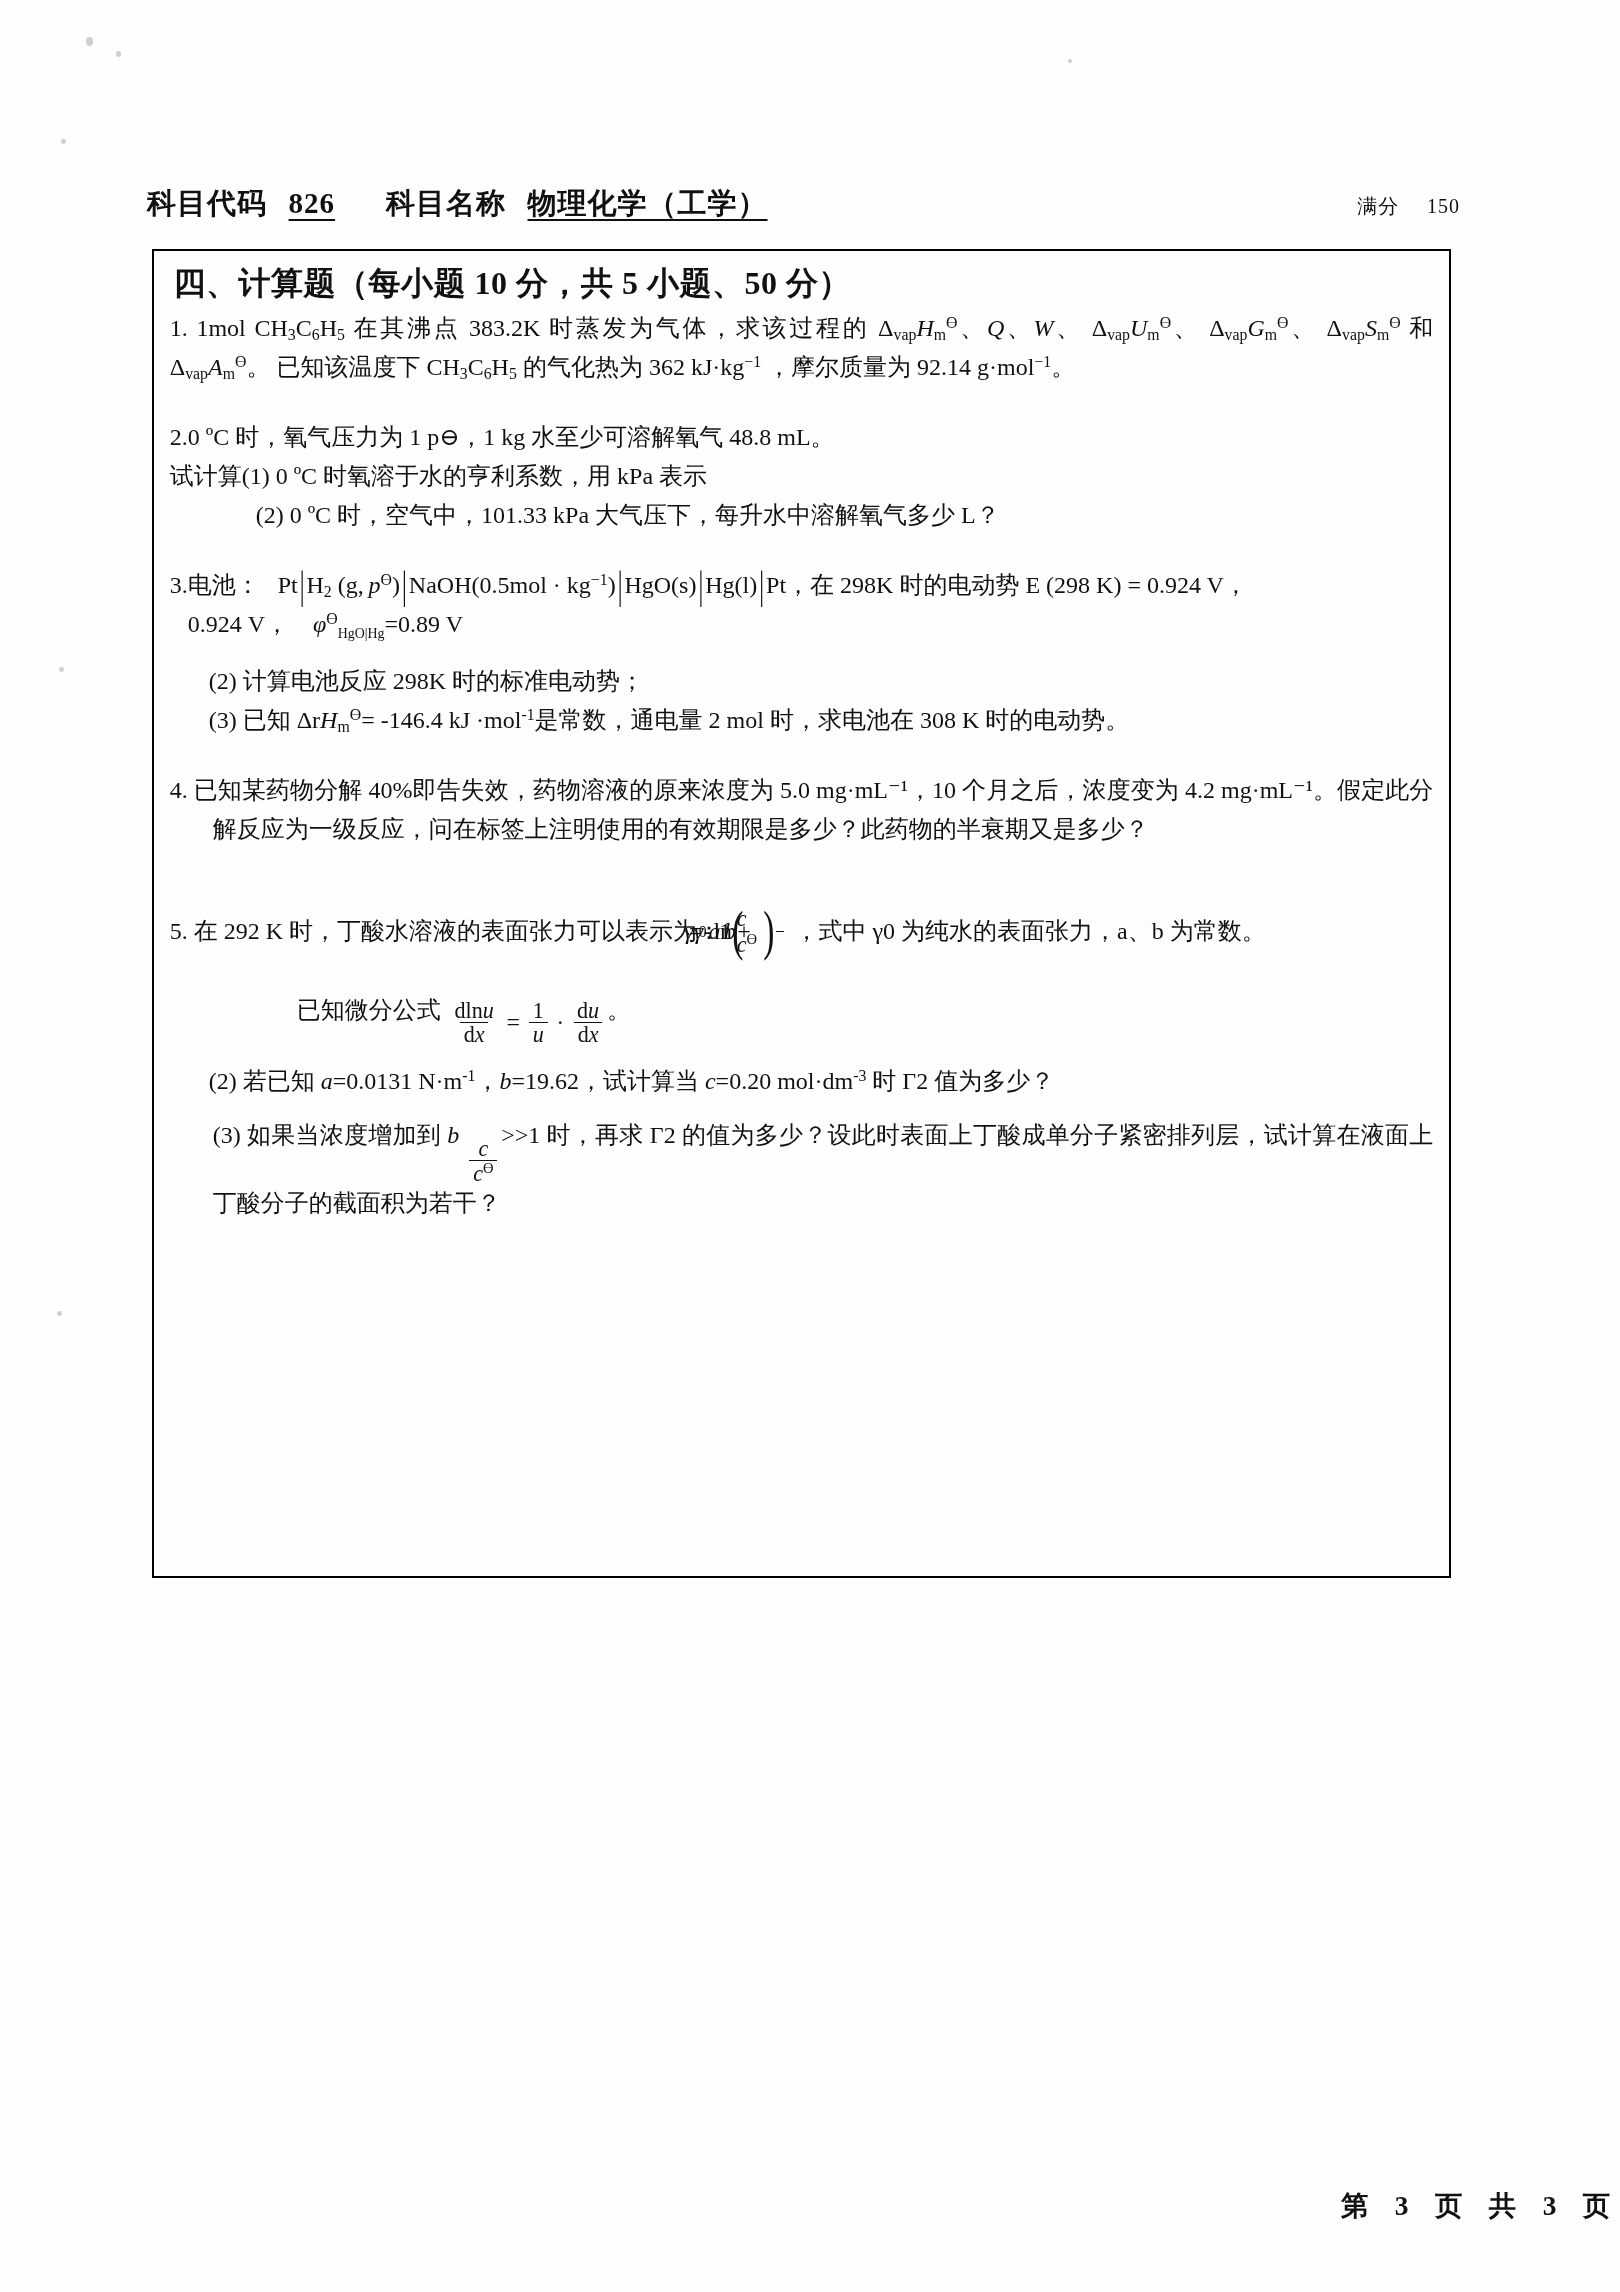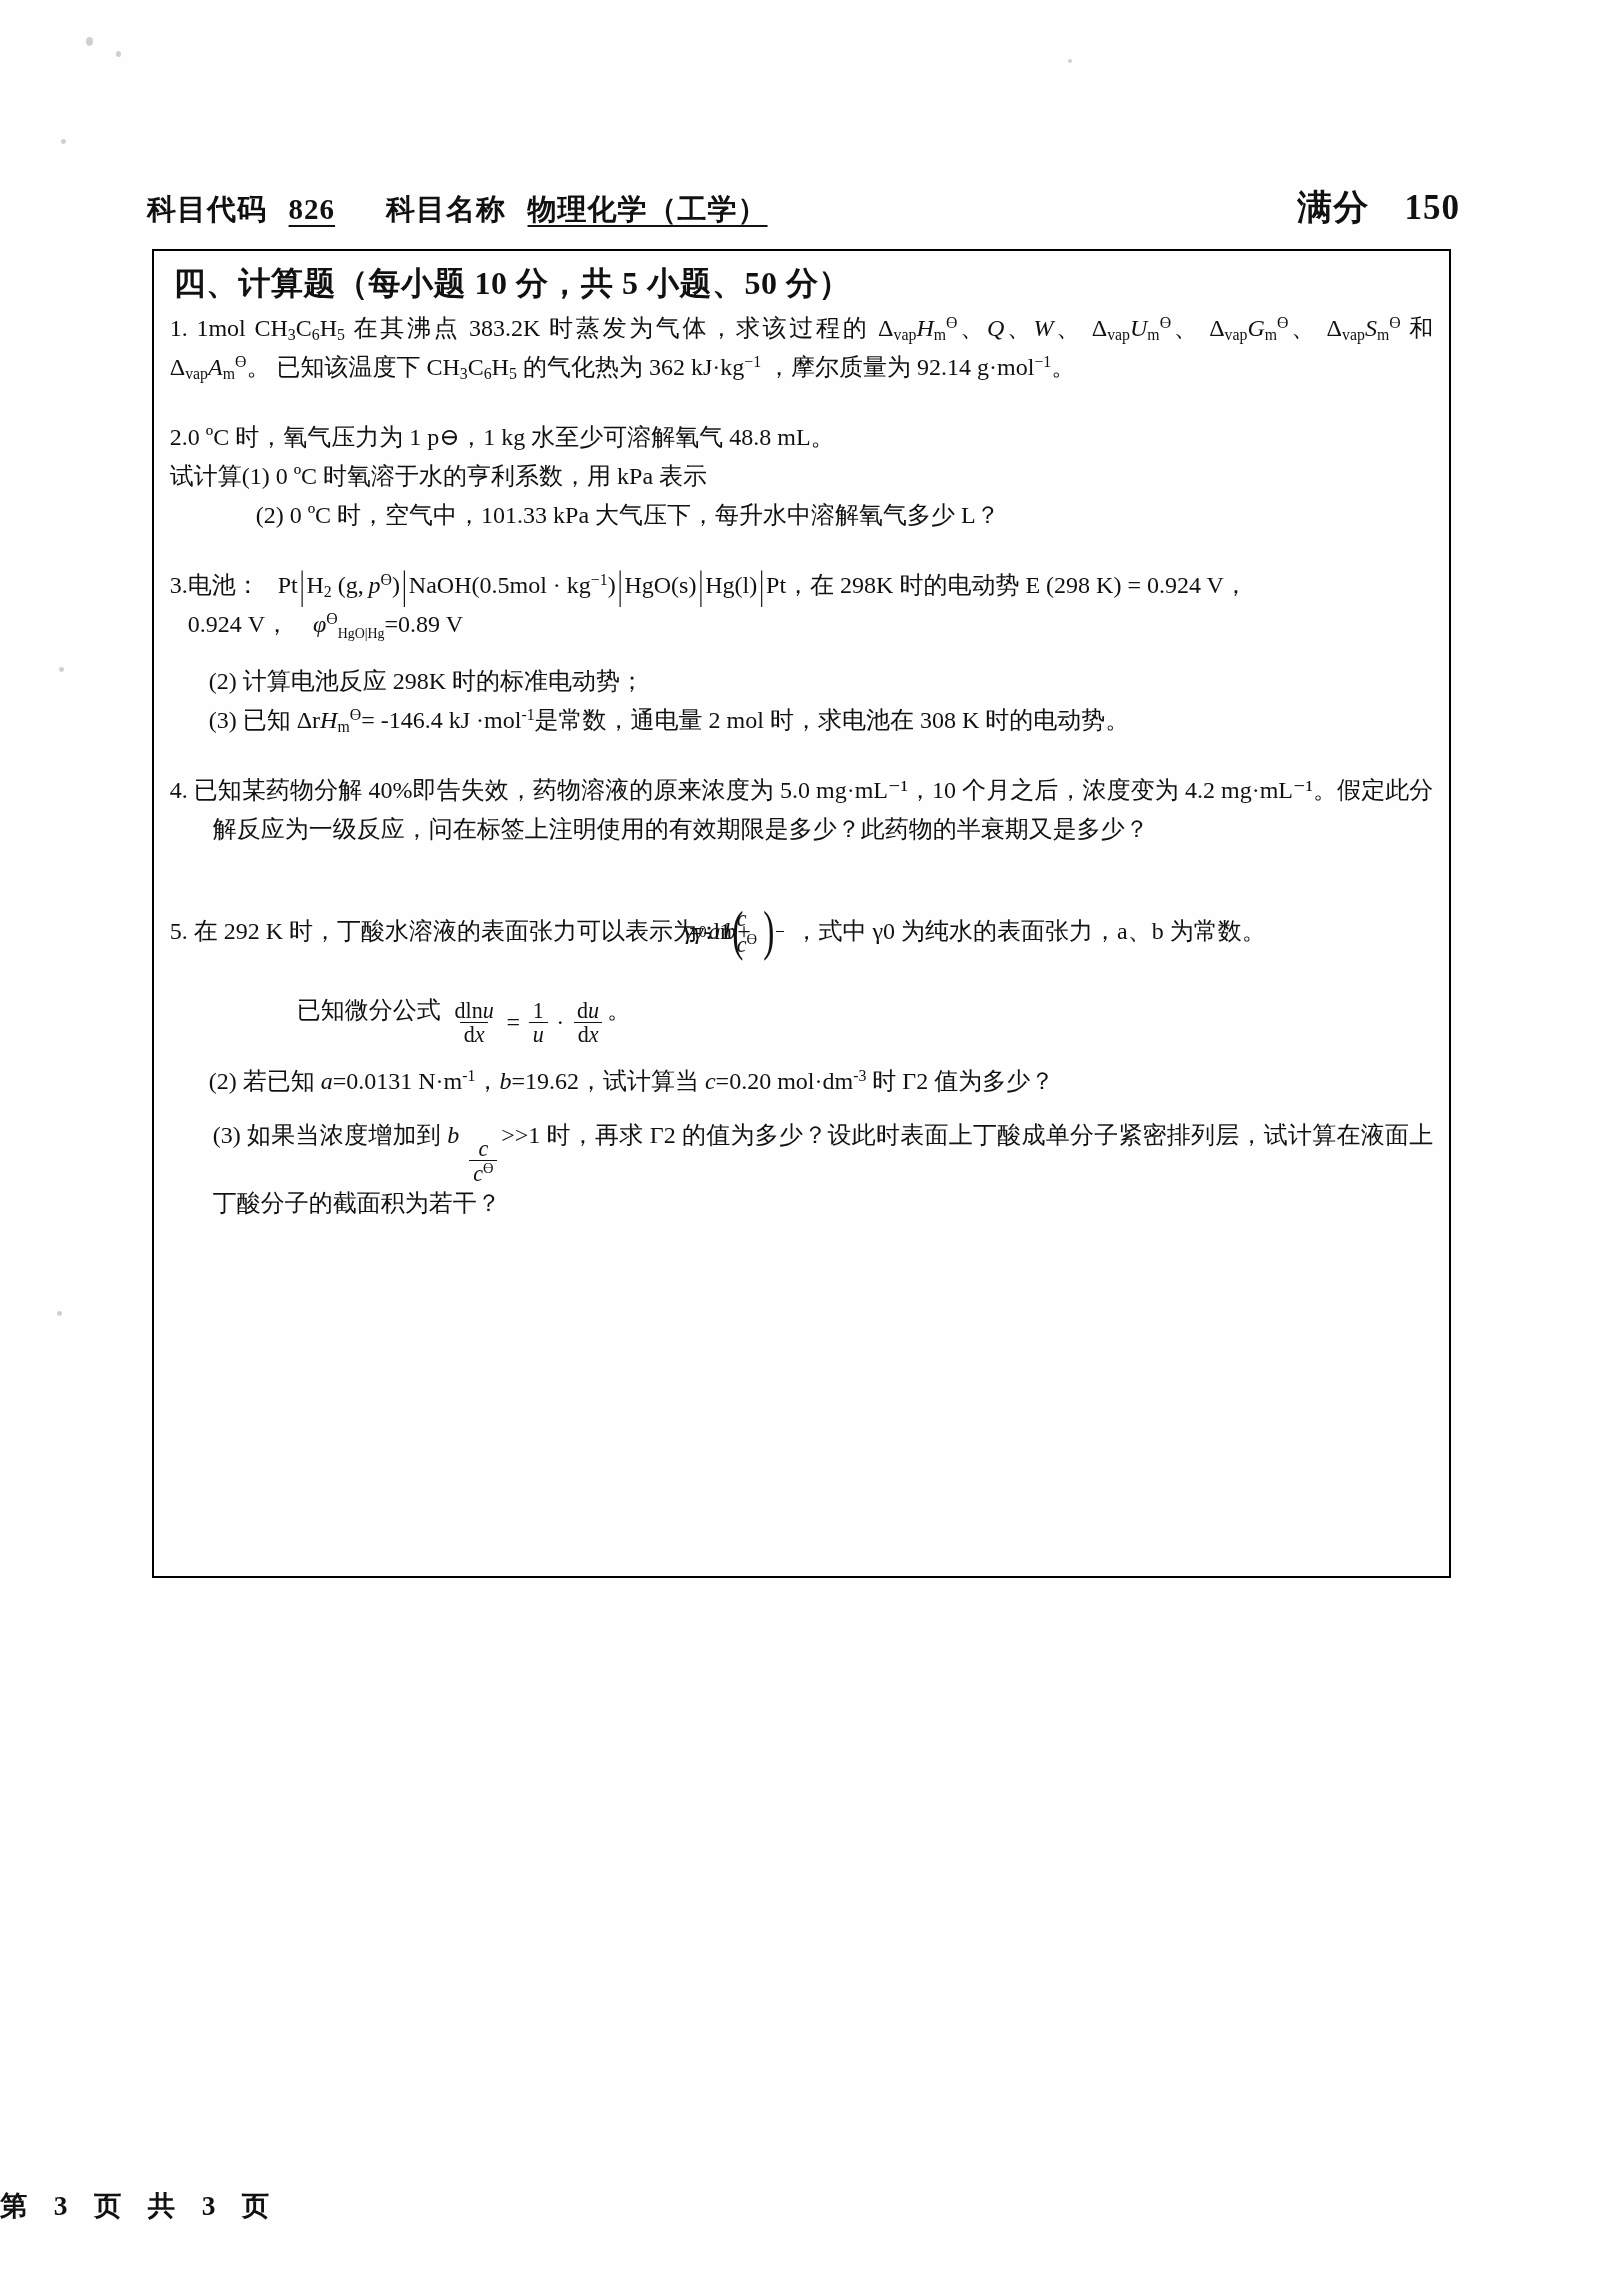--- a/index.html
+++ b/index.html
@@ -43,22 +43,22 @@
   .header .val-underline {
     text-decoration: underline;
     text-underline-offset: 5.9px;
     margin: 0 5.9px;
     text-align: center;
   }
   .gap-lg { display: inline-block; width: 45px; }
   .gap-sm { display: inline-block; width: 15.7px; }
   .header .right {
     margin-left: auto;
-    font-size: 35px;
-    font-weight: bold;
+    font-size: 20px;
+    font-weight: normal;
   }
 
   
   .exambox {
     position: absolute;
     left: 152px;
     top: 249px;
     width: 1299px;
     height: 1329px;
     border: 2.9px solid #000;
@@ -126,21 +126,21 @@
     margin: 0 2px;
     font-weight: 300;
   }
 
   
   .footer {
     position: absolute;
     left: 0;
     top: 2188px;
     width: 1620px;
-    text-align: left;
+    text-align: right;
     font-size: 27.4px;
     font-weight: bold;
     letter-spacing: 9.8px;
   }
 </style>
 </head>
 <body>
 
 <div class="page">
 

